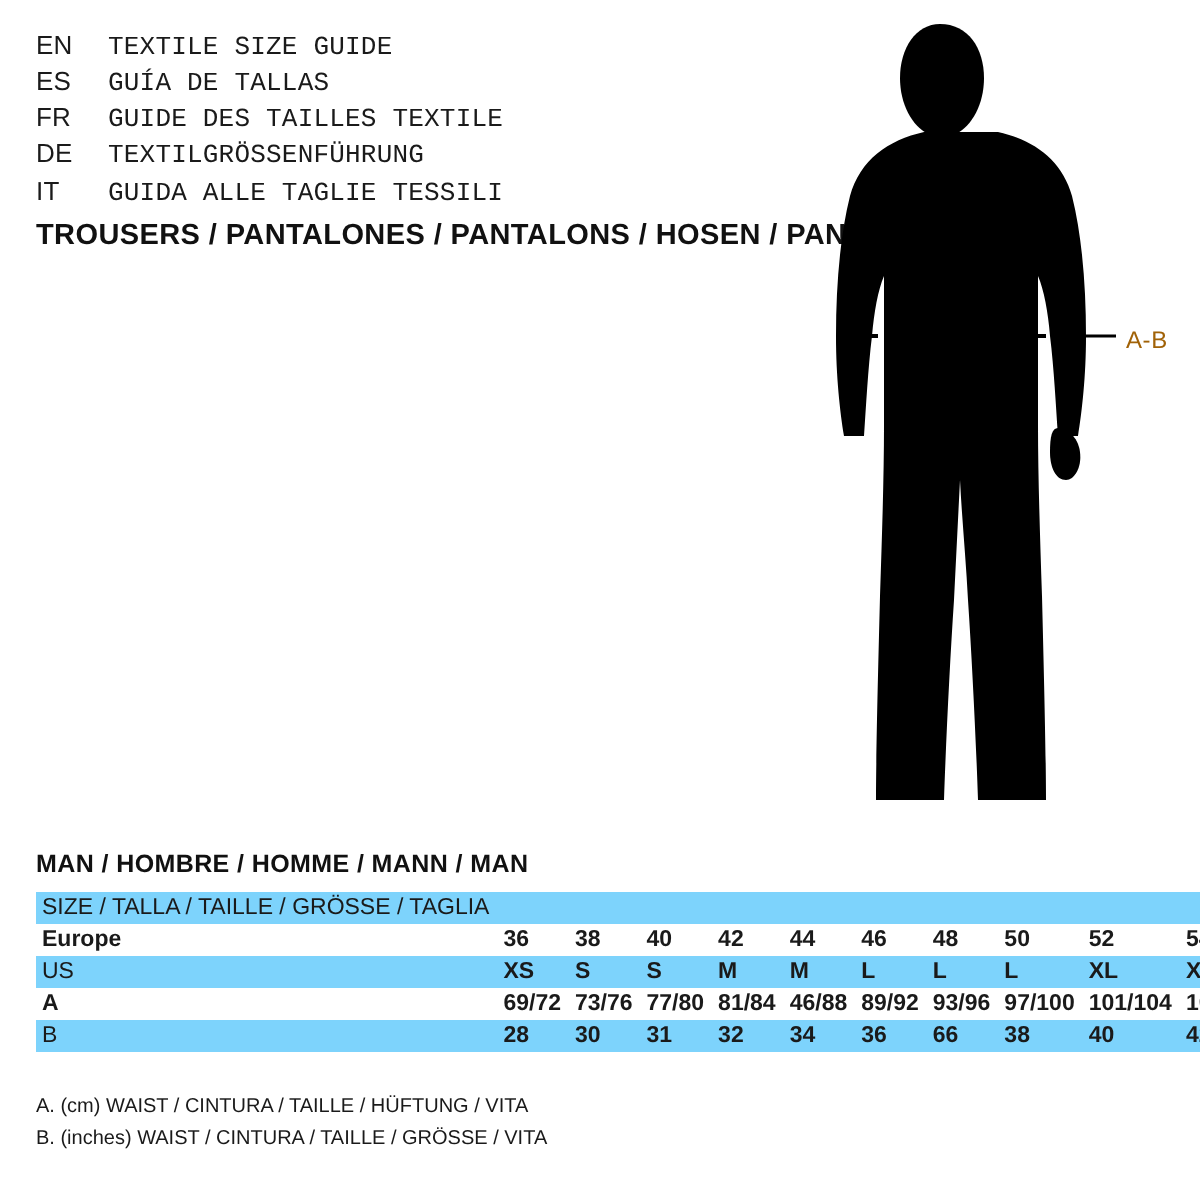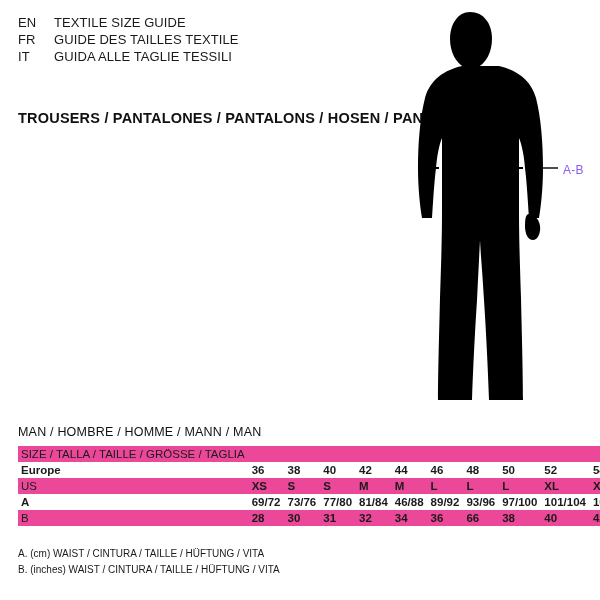--- a/index.html
+++ b/index.html
@@ -40,20 +40,21 @@
   .lang-code {
     width: 36px;
     flex: 0 0 36px;
     font-size: 13px;
     color: #1a1a1a;
   }
   .lang-text {
     font-size: 13px;
     color: #1a1a1a;
     white-space: nowrap;
+    font-family: Liberation Mono, monospace;
   }
 
   .garment-title {
     position: absolute;
     top: 110px;
     left: 18px;
     font-size: 14.5px;
     font-weight: bold;
     letter-spacing: 0.2px;
     color: #111;
@@ -69,53 +70,53 @@
     height: 410px;
   }
   .figure-svg {
     display: block;
   }
   .ab-label {
     position: absolute;
     left: 163px;
     top: 155px;
     font-size: 12px;
-    color: #8b5cf6;
+    color: #a16207;
     letter-spacing: 0.3px;
   }
 
   
   .table-block {
     position: absolute;
     left: 18px;
     top: 425px;
     width: 566px;
   }
   .man-title {
     font-size: 12.5px;
-    font-weight: normal;
+    font-weight: bold;
     letter-spacing: 0.2px;
     color: #111;
     margin-bottom: 7px;
   }
   table.size-table {
     border-collapse: collapse;
     width: 566px;
     font-size: 11.5px;
     color: #1a1a1a;
   }
   table.size-table td,
   table.size-table th {
     text-align: left;
     padding: 2px 4px 2px 3px;
     font-weight: bold;
     white-space: nowrap;
   }
   table.size-table tr.shaded td {
-    background: #ec4899;
+    background: #7dd3fc;
   }
   table.size-table tr.shaded td:first-child {
     font-weight: normal;
   }
   table.size-table col.c0 { width: 96px; }
   table.size-table col.cn { width: 46px; }
 
   .footnotes {
     position: absolute;
     left: 18px;
@@ -130,22 +131,30 @@
 <body>
 
 <div class="page">
 
   <div class="lang-block">
     <div class="lang-row">
       <span class="lang-code">EN</span>
       <span class="lang-text">TEXTILE SIZE GUIDE</span>
     </div>
     <div class="lang-row">
+      <span class="lang-code">ES</span>
+      <span class="lang-text">GUÍA DE TALLAS</span>
+    </div>
+    <div class="lang-row">
       <span class="lang-code">FR</span>
       <span class="lang-text">GUIDE DES TAILLES TEXTILE</span>
+    </div>
+    <div class="lang-row">
+      <span class="lang-code">DE</span>
+      <span class="lang-text">TEXTILGRÖSSENFÜHRUNG</span>
     </div>
     <div class="lang-row">
       <span class="lang-code">IT</span>
       <span class="lang-text">GUIDA ALLE TAGLIE TESSILI</span>
     </div>
   </div>
 
   <div class="garment-title">TROUSERS / PANTALONES / PANTALONS / HOSEN / PANTALONI</div>
 
   <div class="figure-wrap">
@@ -275,16 +284,16 @@
           <td>40</td>
           <td>42</td>
 
         </tr>
       </tbody>
     </table>
   </div>
 
   <div class="footnotes">
     <div>A. (cm) WAIST / CINTURA / TAILLE / HÜFTUNG / VITA</div>
-    <div>B. (inches) WAIST / CINTURA / TAILLE / HÜFTUNG / VITA</div>
+    <div>B. (inches) WAIST / CINTURA / TAILLE / GRÖSSE / VITA</div>
   </div>
 
 </div>
 
 </body></html>

